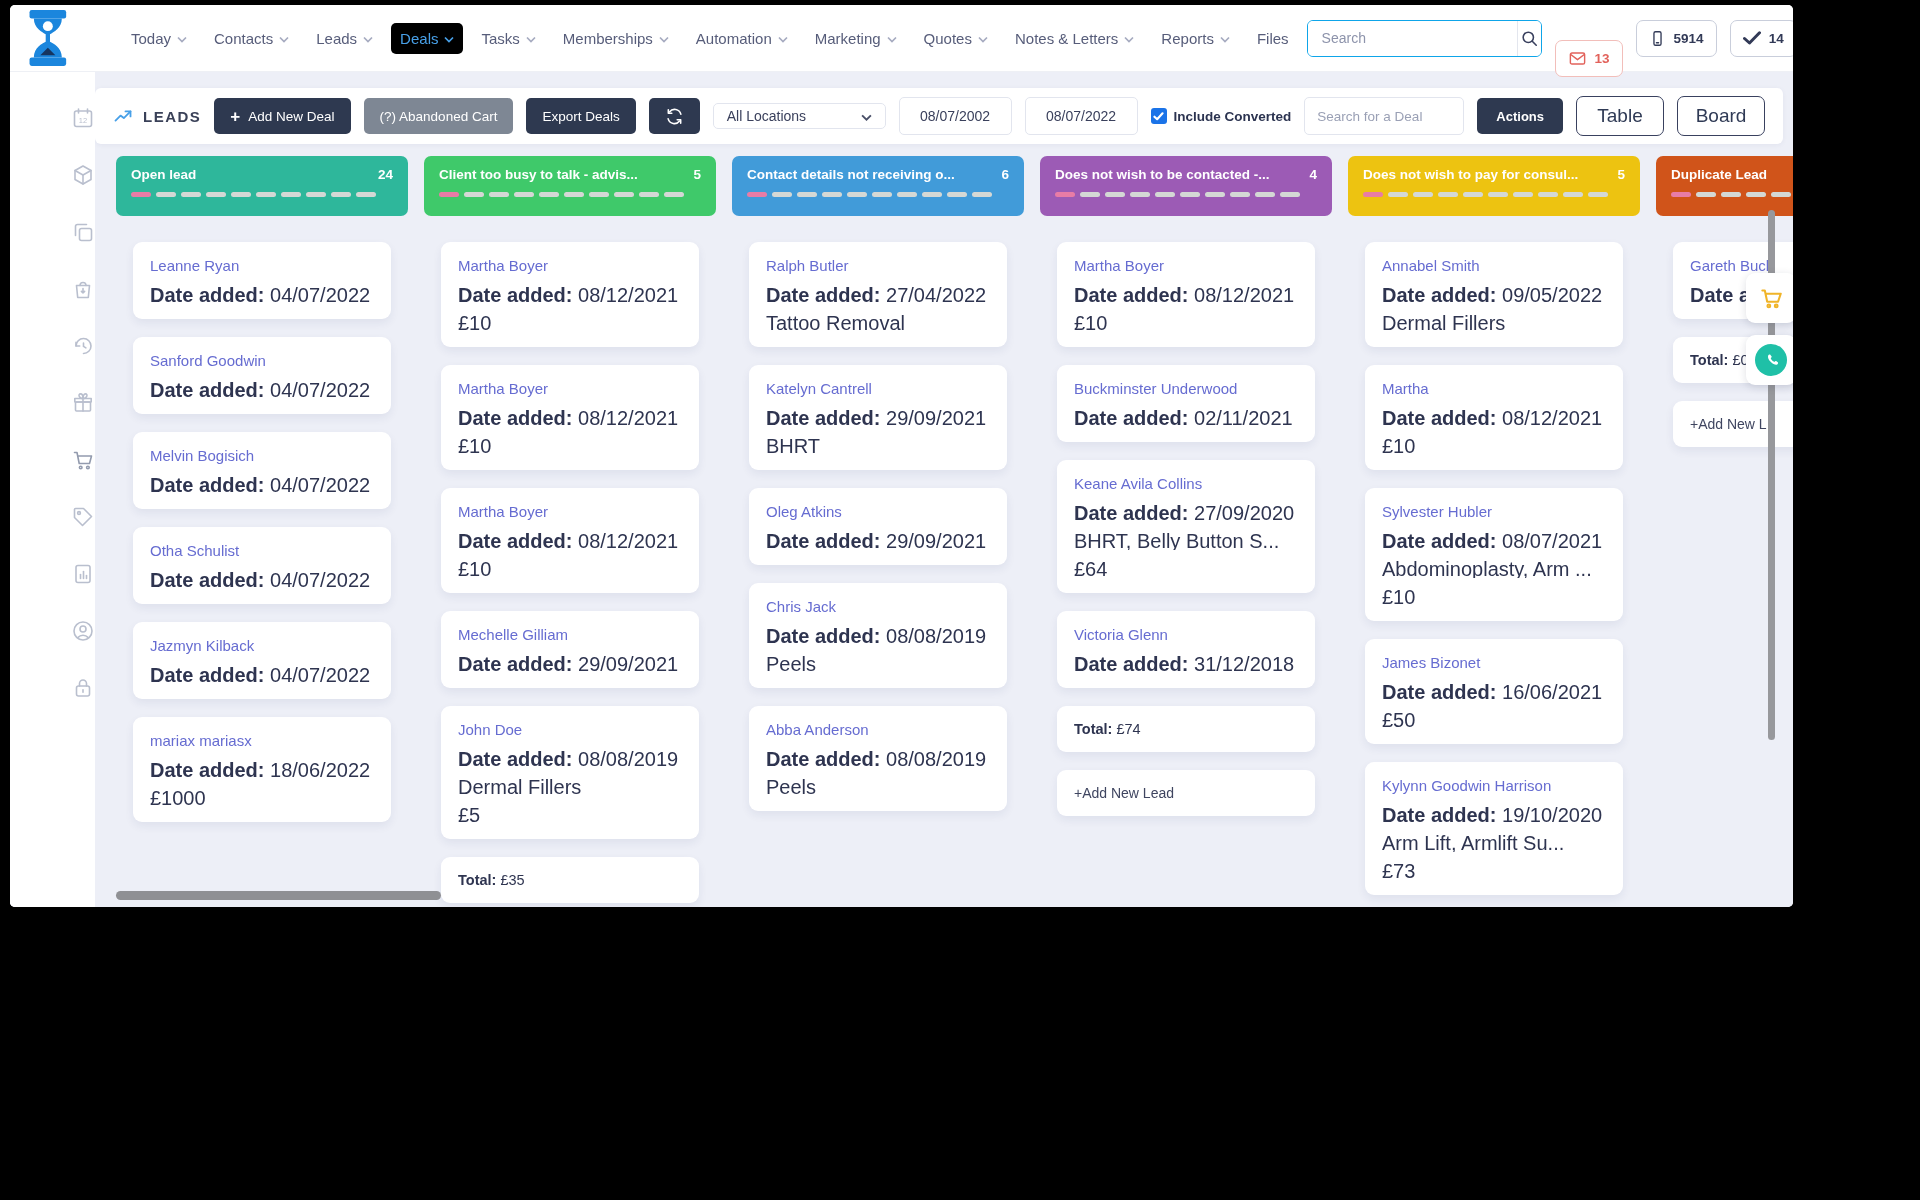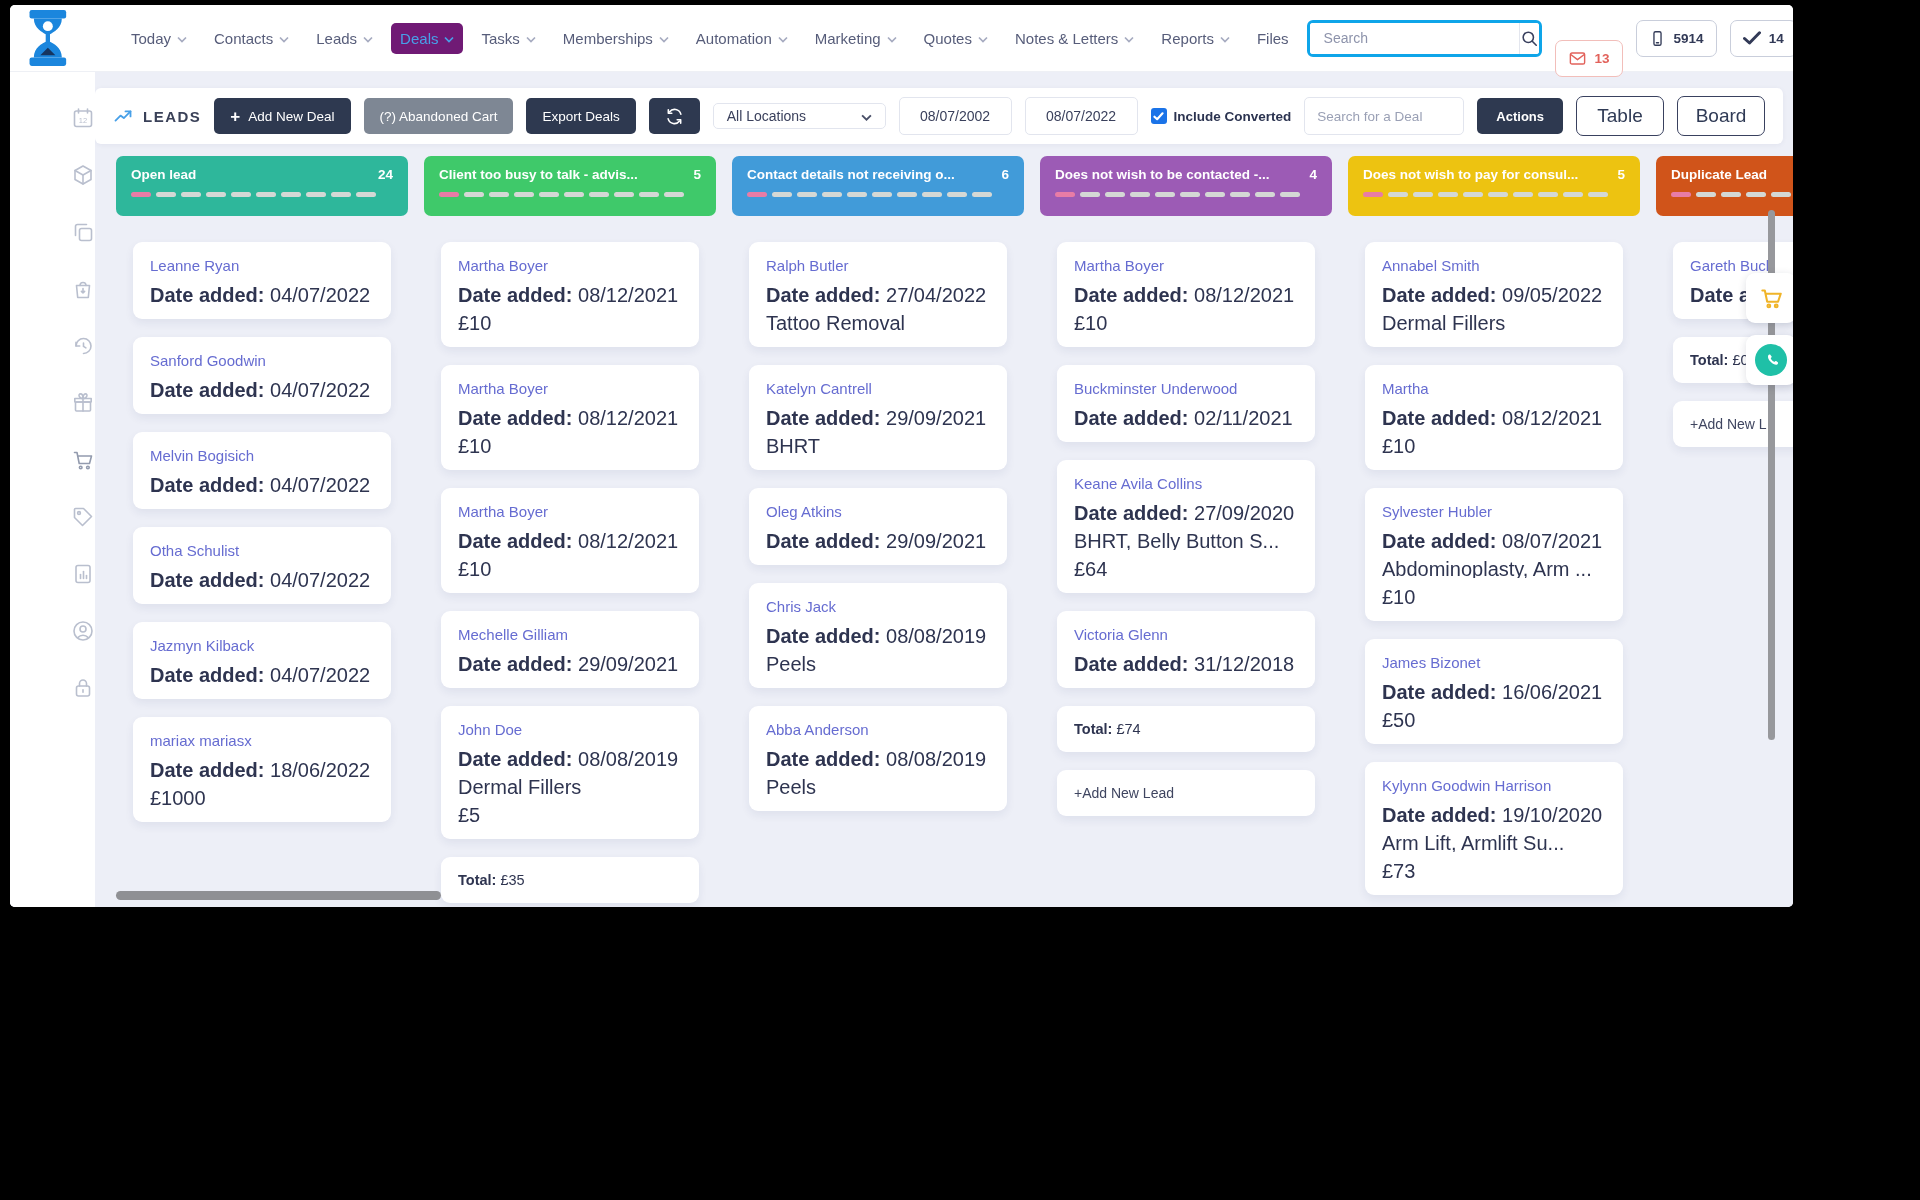--- a/index.html
+++ b/index.html
@@ -4,25 +4,25 @@
 <style>
   * { box-sizing: border-box; margin: 0; padding: 0; }
   html,body { width:1920px; height:1200px; background:#000; font-family:"Liberation Sans", sans-serif; }
   .app { position:absolute; left:10px; top:5px; width:1783px; height:902px; background:#fff; border-radius:5px; overflow:hidden; display:flex; flex-direction:column; }
 
   
   .nav { height:67px; flex:none; background:#fff; display:flex; align-items:center; padding:0 16px 0 14px; border-bottom:1px solid #eef0f5; position:relative; z-index:6; }
   .logo { width:52px; height:56px; margin-right:46px; flex:none; }
   .nav-items { display:flex; align-items:flex-start; }
   .nav-item { display:flex; align-items:center; gap:6px; margin-right:9px; padding:7px 9px; border-radius:5px; color:#575d7a; font-size:15px; cursor:pointer; white-space:nowrap; }
-  .nav-item.active { background:#701a75; color:#48a0e8; }
+  .nav-item.active { background:#000000; color:#48a0e8; }
   .chev { color:#a6abc0; display:flex; margin-top:3px; }
   .nav-item.active .chev { color:#48a0e8; }
   .nav-right { margin-left:auto; display:flex; align-items:center; gap:13px; }
-  .search-group { display:flex; align-items:stretch; height:37px; border:3px solid #0ea5e9; border-radius:6px; overflow:hidden; width:235px; background:#fff; }
+  .search-group { display:flex; align-items:stretch; height:37px; border:1px solid #0ea5e9; border-radius:6px; overflow:hidden; width:235px; background:#fff; }
   .search-group input { border:0; outline:0; padding:0 14px; flex:1; font-size:14px; color:#3a405c; font-family:inherit; }
   .search-group input::placeholder { color:#8d93ab; }
   .search-btn { width:46px; border-left:1px solid #e3e6ee; display:flex; align-items:center; justify-content:center; color:#39405e; background:#fff; cursor:pointer; }
   .badge { height:37px; border-radius:7px; border:1px solid #c9cedb; display:flex; align-items:center; gap:8px; padding:0 12px; font-size:13.5px; font-weight:bold; color:#323a57; background:#fff; cursor:pointer; }
   .badge.mail { border-color:#f2beba; color:#e2625b;margin-top:40px; }
 
   
   .body-row { flex:1; display:flex; background:#edeff7; overflow:hidden; }
   .sidebar { width:85px; flex:none; background:#fff; padding-top:34px; display:flex; flex-direction:column; align-items:flex-end; gap:33px; }
   .side-icon { color:#b9bfce; width:24px; height:24px; cursor:pointer; display:flex; align-items:center; justify-content:center; }

